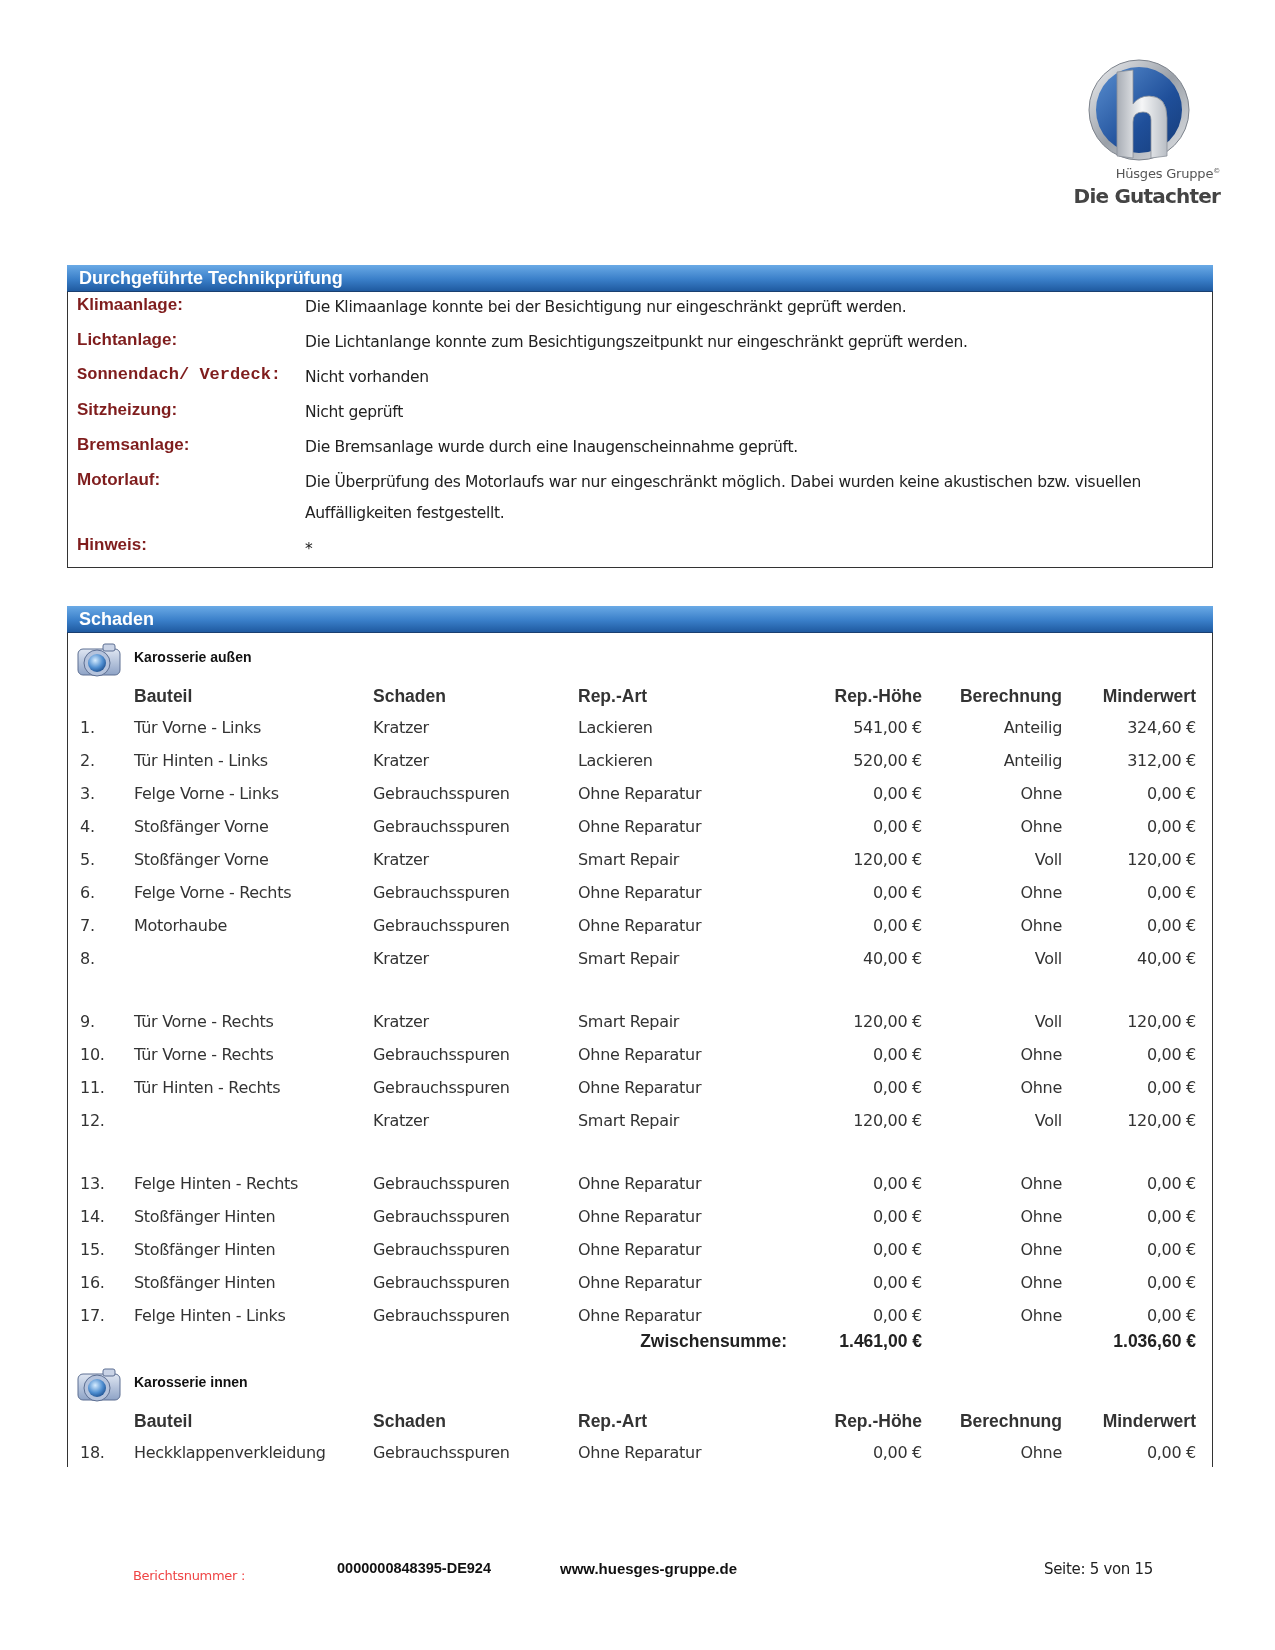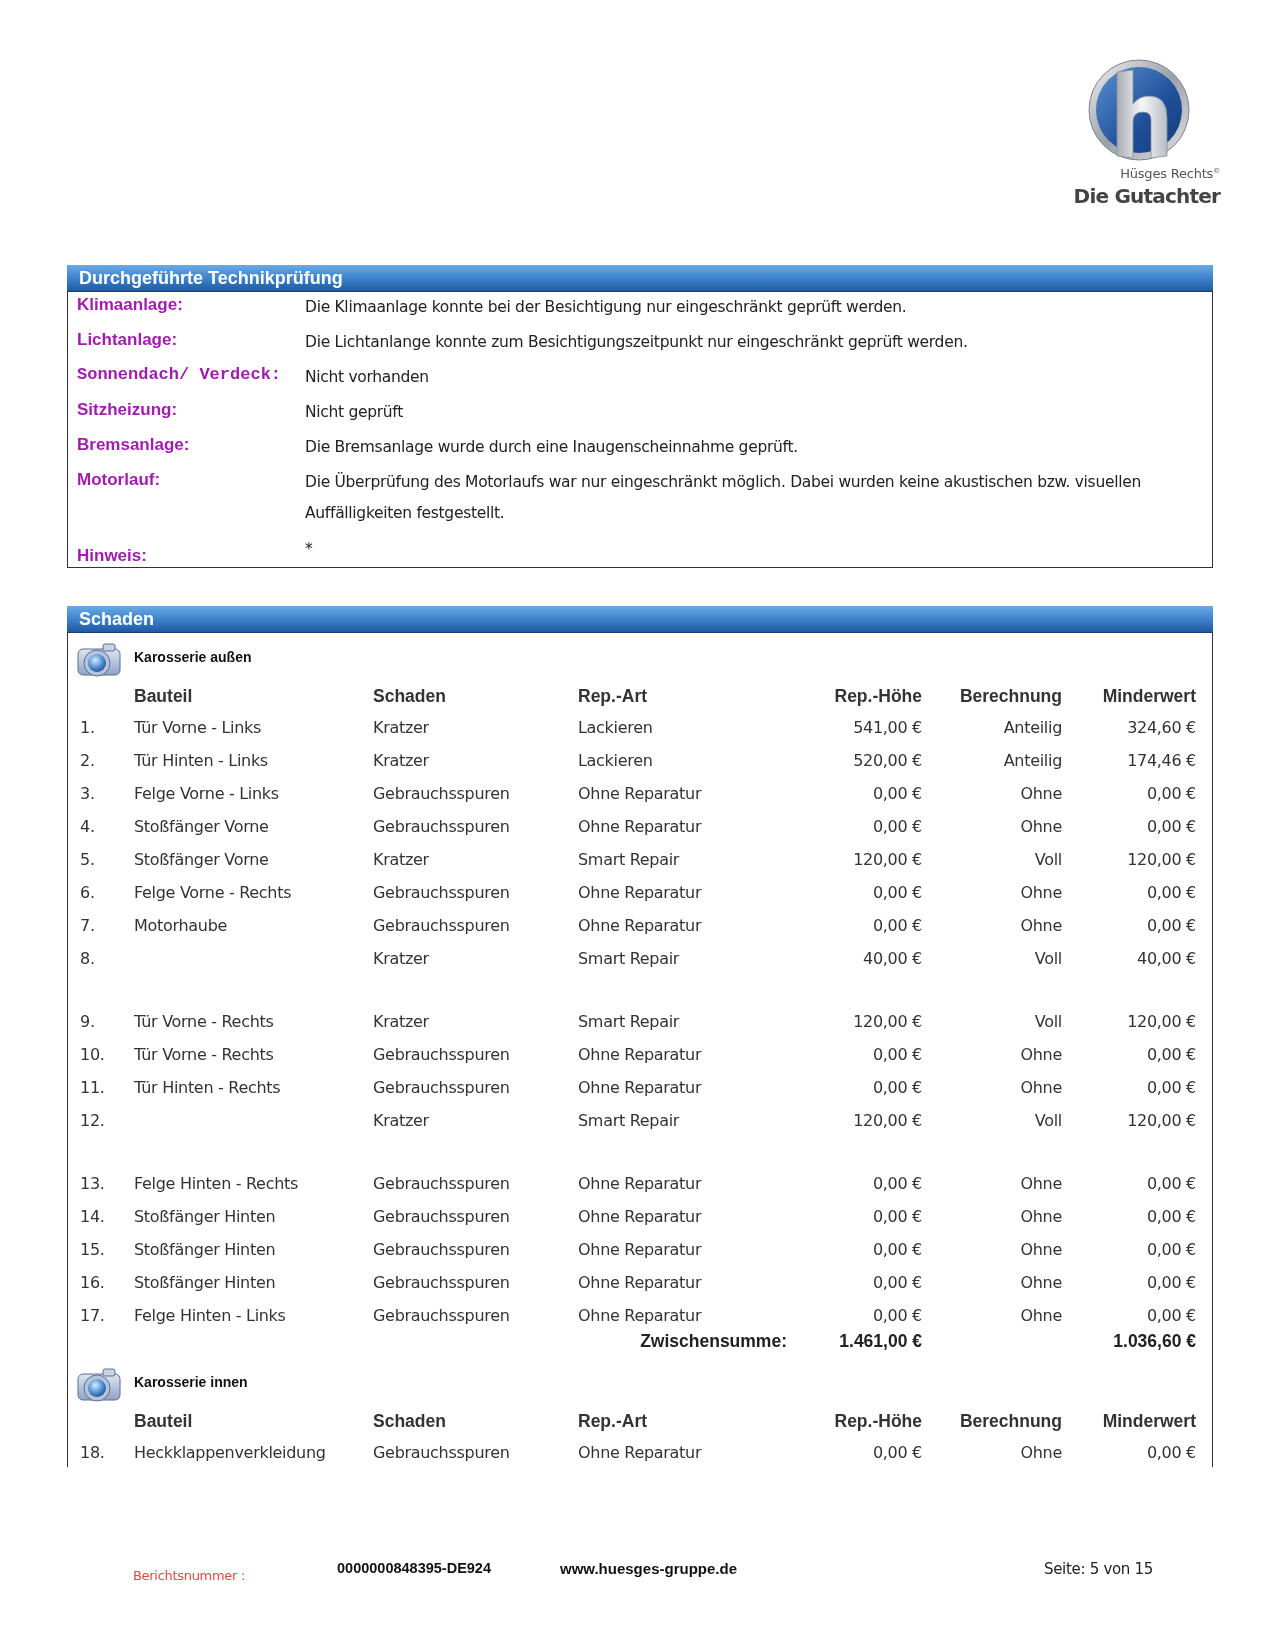--- a/index.html
+++ b/index.html
@@ -20,21 +20,21 @@
     .sec-bar { position: absolute; left: 67px; width: 1146px; height: 26px;
                background: linear-gradient(to bottom, #6aaae6 0%, #3a7fc9 55%, #1f5aa0 100%);
                border-bottom: 1px solid #1a3f70; }
     .sec-bar span { position: absolute; left: 12px; top: 3px; color: #fff; font-weight: bold;
                     font-size: 18px; }
     .sec-box { position: absolute; left: 67px; width: 1144px; border: 1px solid #333;
                border-top: none; }
 
     
     .tech-row { position: absolute; left: 0; width: 100%; }
-    .tech-label { position: absolute; left: 9px; font-weight: bold; font-size: 17px; color: #a21caf; }
+    .tech-label { position: absolute; left: 9px; font-weight: bold; font-size: 17px; color: #7f1d1d; }
     .tech-value { position: absolute; left: 237px; width: 880px;
                   font-family: "DejaVu Sans", sans-serif; font-size: 15.5px; color: #222;
                   line-height: 31px; letter-spacing: -0.3px; }
 
     
     .group-title { position: absolute; left: 0; width: 100%; height: 40px; }
     .camera { position: absolute; left: 7px; top: 0; width: 48px; height: 40px; }
     .group-name { position: absolute; left: 66px; top: 10px; font-weight: bold; font-size: 14px; color: #111; }
 
     .thead, .trow, .tsum { position: absolute; left: 0; width: 100%; height: 32px; }
@@ -79,21 +79,21 @@
       <linearGradient id="hgrad" x1="0" y1="0" x2="1" y2="0">
         <stop offset="0" stop-color="#a8adb5"></stop>
           <stop offset="0.5" stop-color="#f5f6f7"></stop>
           <stop offset="1" stop-color="#b9bec5"></stop>
       </linearGradient>
     </defs>
     <circle cx="52" cy="52" r="50" fill="url(#ring)" stroke="#7d838c" stroke-width="1"></circle>
     <circle cx="52" cy="52" r="43" fill="url(#blue)"></circle>
     <path d="M30 14 L46 12 L46 46 Q52 38 62 38 Q80 38 80 60 L80 98 L64 100 L64 62 Q64 54 56 54 Q46 54 46 64 L46 100 L30 98 Z" fill="url(#hgrad)" stroke="#8a9099" stroke-width="0.8"></path>
   </svg>
-  <div class="logo-sub"><span>Hüsges Rechts</span><sup>©</sup></div>
+  <div class="logo-sub"><span>Hüsges Gruppe</span><sup>©</sup></div>
   <div class="logo-main">Die Gutachter</div>
 </div>
 
 <div class="sec-bar" style="top:265px;">
   <span>Durchgeführte Technikprüfung</span>
 </div>
 <div class="sec-box" style="top:292px; height:275px;">
   <div class="tech-row" style="top:0px;">
     <div class="tech-label" style="top:3px;">Klimaanlage:</div>
     <div class="tech-value" style="top:0px;">Die Klimaanlage konnte bei der Besichtigung nur eingeschränkt geprüft werden.</div>
@@ -112,21 +112,21 @@
   </div>
   <div class="tech-row" style="top:140px;">
     <div class="tech-label" style="top:3px;">Bremsanlage:</div>
     <div class="tech-value" style="top:0px;">Die Bremsanlage wurde durch eine Inaugenscheinnahme geprüft.</div>
   </div>
   <div class="tech-row" style="top:175px;">
     <div class="tech-label" style="top:3px;">Motorlauf:</div>
     <div class="tech-value" style="top:0px;">Die Überprüfung des Motorlaufs war nur eingeschränkt möglich. Dabei wurden keine akustischen bzw. visuellen Auffälligkeiten festgestellt.</div>
   </div>
   <div class="tech-row" style="top:242px;">
-    <div class="tech-label" style="top:12px;">Hinweis:</div>
+    <div class="tech-label" style="top:1px;">Hinweis:</div>
     <div class="tech-value" style="top:0px;">*</div>
   </div>
 </div>
 
 <div class="sec-bar" style="top:606px;">
   <span>Schaden</span>
 </div>
 <div class="sec-box" id="schaden-box" style="top: 633px; height: 834px; border-bottom: none;">
     <div class="group-title" style="top: 6px;">
       <svg class="camera" viewBox="0 0 48 40">
@@ -165,21 +165,21 @@
       <span class="c c-be">Anteilig</span>
       <span class="c c-mw">324,60 €</span>
     </div>
     <div class="trow" style="top: 113px;">
       <span class="c c-nr">2.</span>
       <span class="c c-bt">Tür Hinten - Links</span>
       <span class="c c-sd">Kratzer</span>
       <span class="c c-ra">Lackieren</span>
       <span class="c c-rh">520,00 €</span>
       <span class="c c-be">Anteilig</span>
-      <span class="c c-mw">174,46 €</span>
+      <span class="c c-mw">312,00 €</span>
     </div>
     <div class="trow" style="top: 146px;">
       <span class="c c-nr">3.</span>
       <span class="c c-bt">Felge Vorne - Links</span>
       <span class="c c-sd">Gebrauchsspuren</span>
       <span class="c c-ra">Ohne Reparatur</span>
       <span class="c c-rh">0,00 €</span>
       <span class="c c-be">Ohne</span>
       <span class="c c-mw">0,00 €</span>
     </div>

